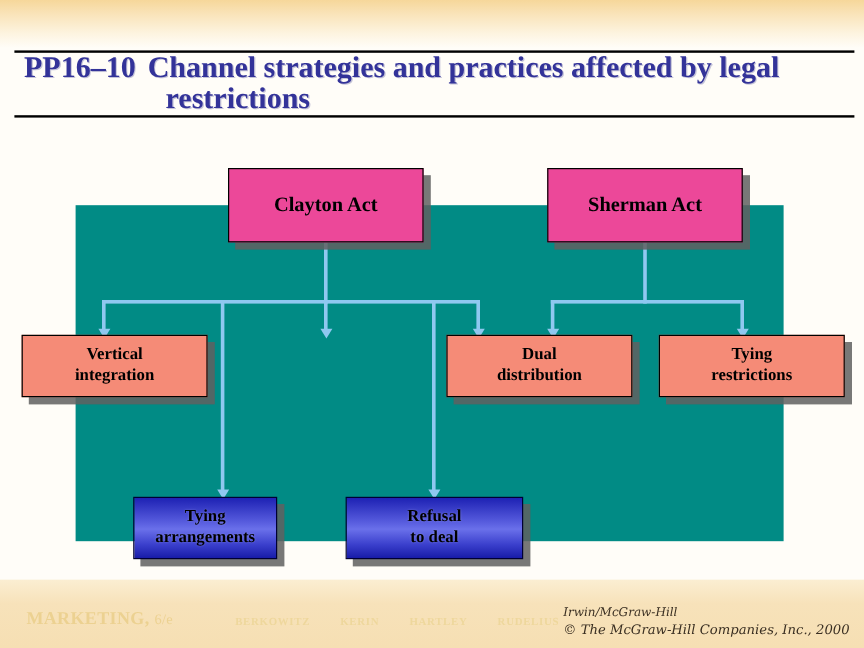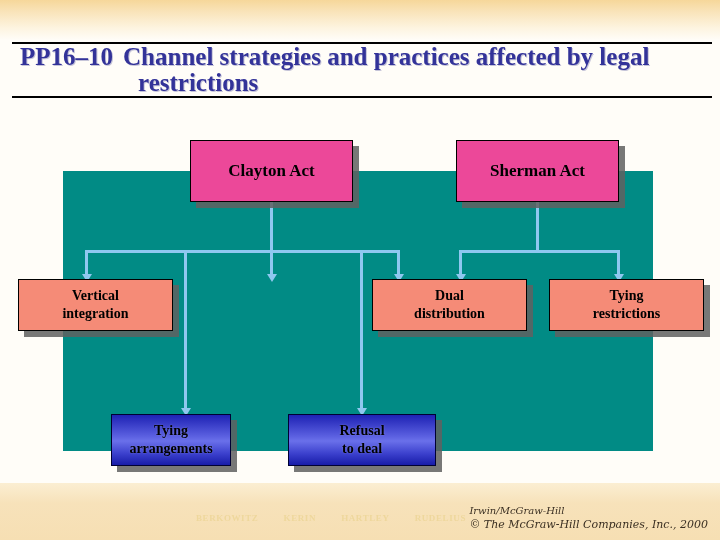--- a/index.html
+++ b/index.html
@@ -207,20 +207,24 @@
     <span><span>Tying</span><br><span>restrictions</span></span>
   </div>
 
   <div class="box box-deal" style="left:111px; top:414px; width:120px; height:52px;">
     <span><span>Tying</span><br><span>arrangements</span></span>
   </div>
   <div class="box box-deal" style="left:288px; top:414px; width:148px; height:52px;">
     <span><span>Refusal</span><br><span>to deal</span></span>
   </div>
 
+  <div class="footer-brand">
+    <span>MARKETING,</span>
+    <span class="ed">6/e</span>
+  </div>
 
   <div class="footer-authors">
     <span>BERKOWITZ</span>
     <span>KERIN</span>
     <span>HARTLEY</span>
     <span>RUDELIUS</span>
   </div>
 
   <div class="footer-credit">
     <div class="credit-1">Irwin/McGraw-Hill</div>

